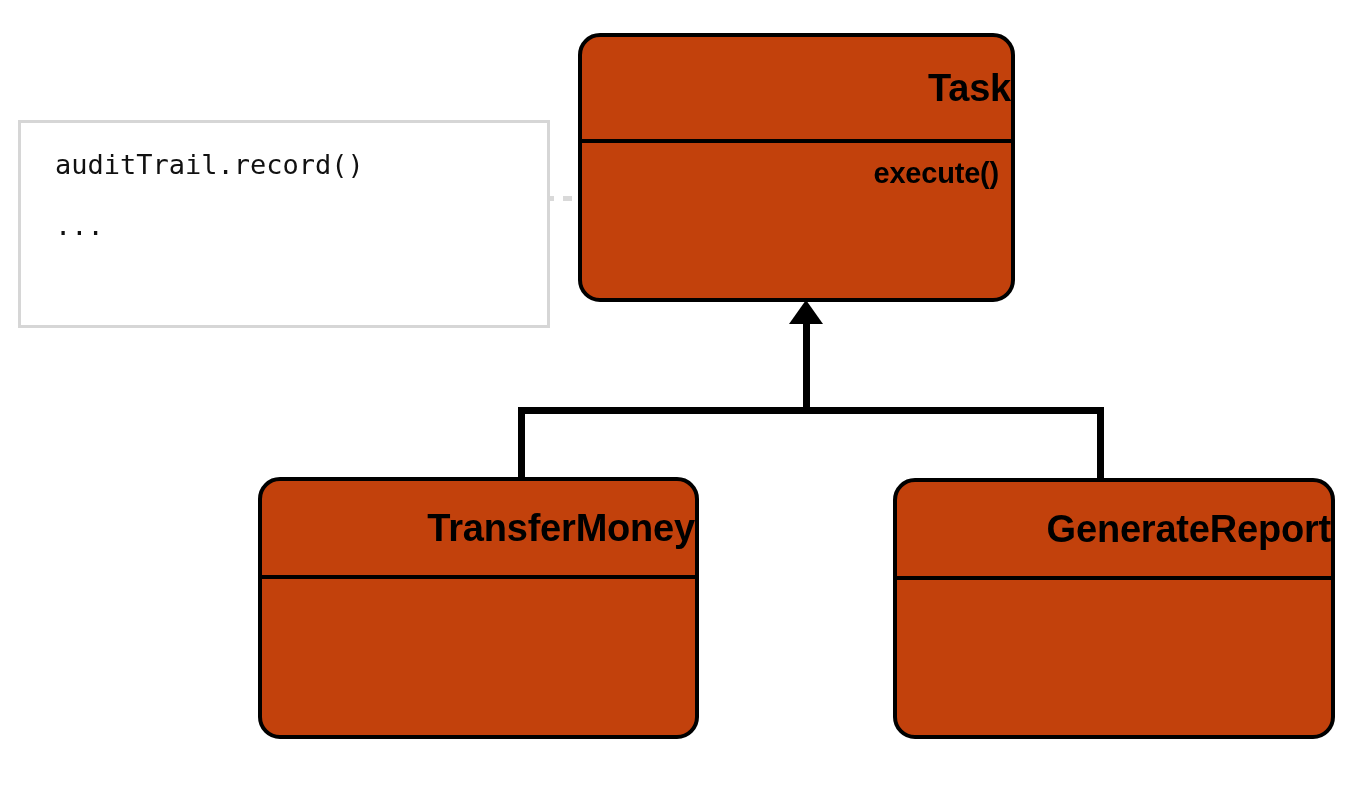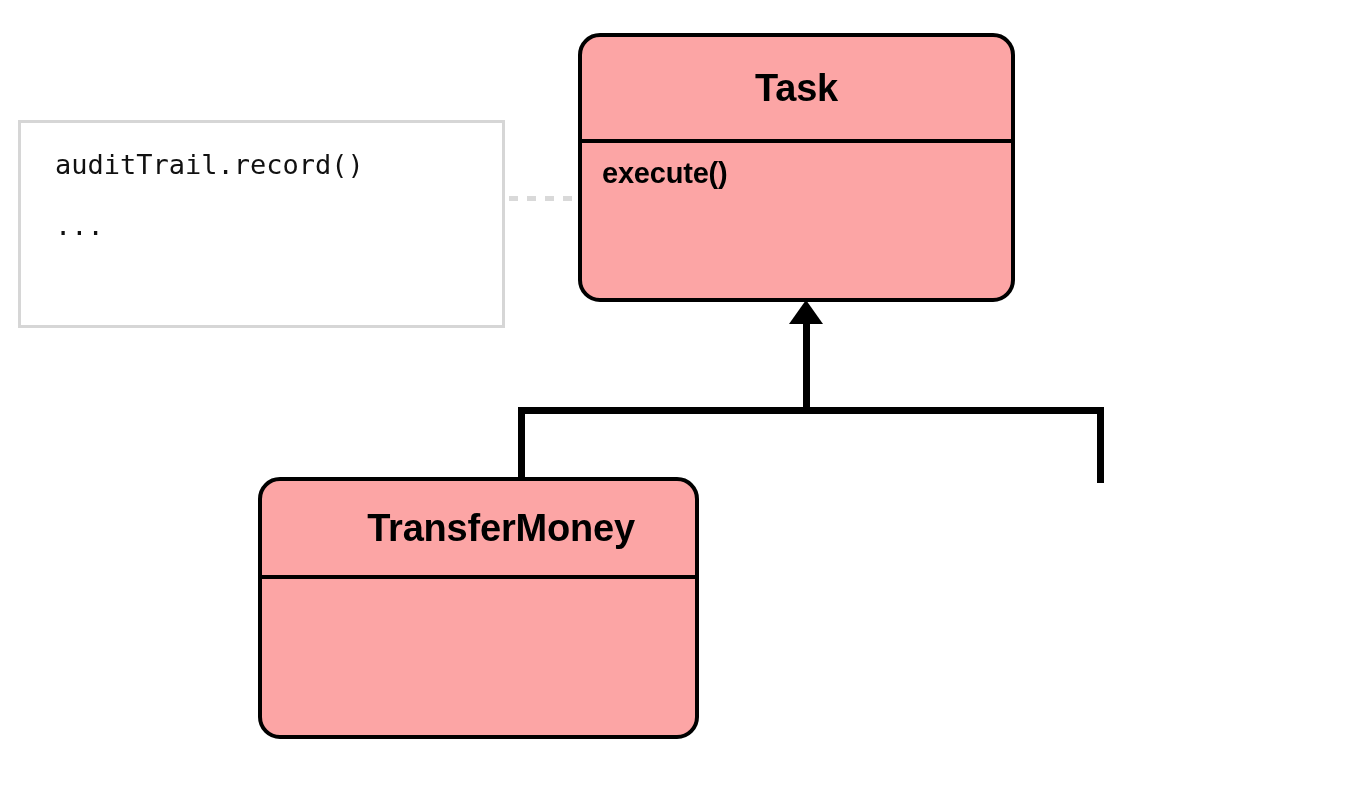--- a/index.html
+++ b/index.html
@@ -21,26 +21,27 @@
     left: 0;
     top: 0;
     width: 1366px;
     height: 792px;
   }
 
   
   .uml-class {
     position: absolute;
     box-sizing: border-box;
-    background: #fca5a5;
+    background: #c2410c;
     border: 4px solid #000000;
     border-radius: 22px;
     display: flex;
     flex-direction: column;
     z-index: 3;
+    align-items: flex-end;
   }
   .uml-class .compartment-name {
     box-sizing: border-box;
     display: flex;
     align-items: center;
     justify-content: center;
     color: #000000;
     font-weight: 700;
     letter-spacing: -0.2px;
     white-space: nowrap;
@@ -103,21 +104,21 @@
   #class-generatereport .compartment-name {
     height: 94px;
     font-size: 38px;
   }
 
   
   #note-box {
     position: absolute;
     left: 18px;
     top: 120px;
-    width: 487px;
+    width: 532px;
     height: 208px;
     box-sizing: border-box;
     background: #ffffff;
     border: 3px solid #d6d6d6;
     border-radius: 0;
     padding: 28px 0 0 34px;
     z-index: 3;
   }
   #note-box .note-line {
     font-family: "DejaVu Sans Mono", "Liberation Mono", monospace;
@@ -217,14 +218,19 @@
   <div id="gen-bar"></div>
   <div id="gen-drop-left"></div>
   <div id="gen-drop-right"></div>
 
   <div class="uml-class" id="class-transfermoney">
     <div class="compartment-name">TransferMoney</div>
     <div class="divider"></div>
     <div class="compartment-body"></div>
   </div>
 
+  <div class="uml-class" id="class-generatereport">
+    <div class="compartment-name">GenerateReport</div>
+    <div class="divider"></div>
+    <div class="compartment-body"></div>
+  </div>
 
 </div>
 
 </body></html>

